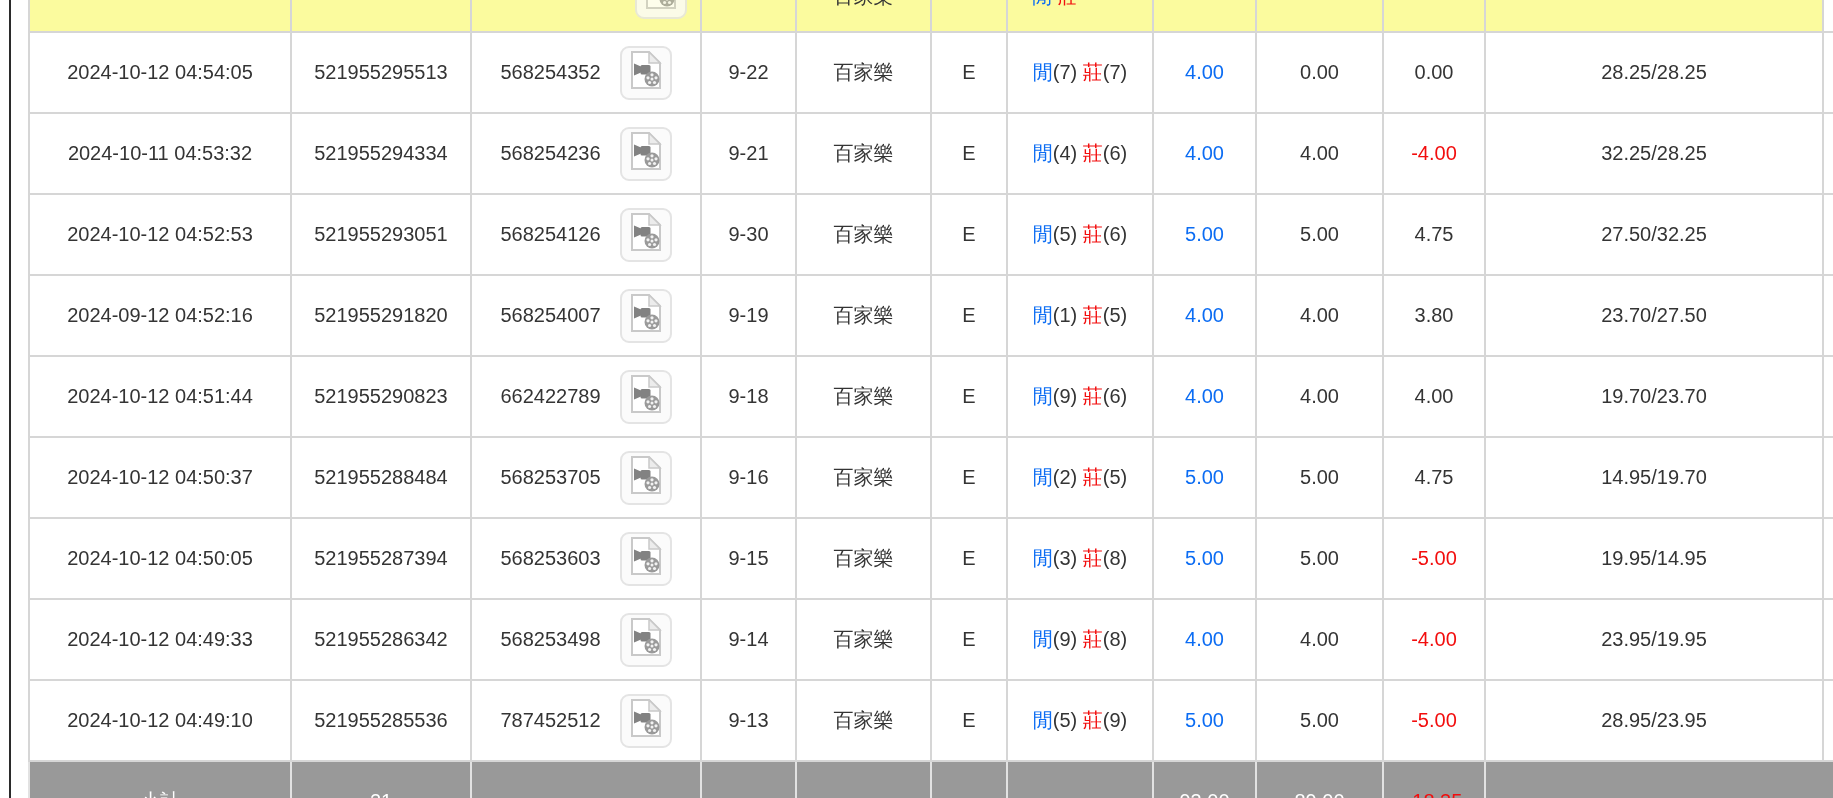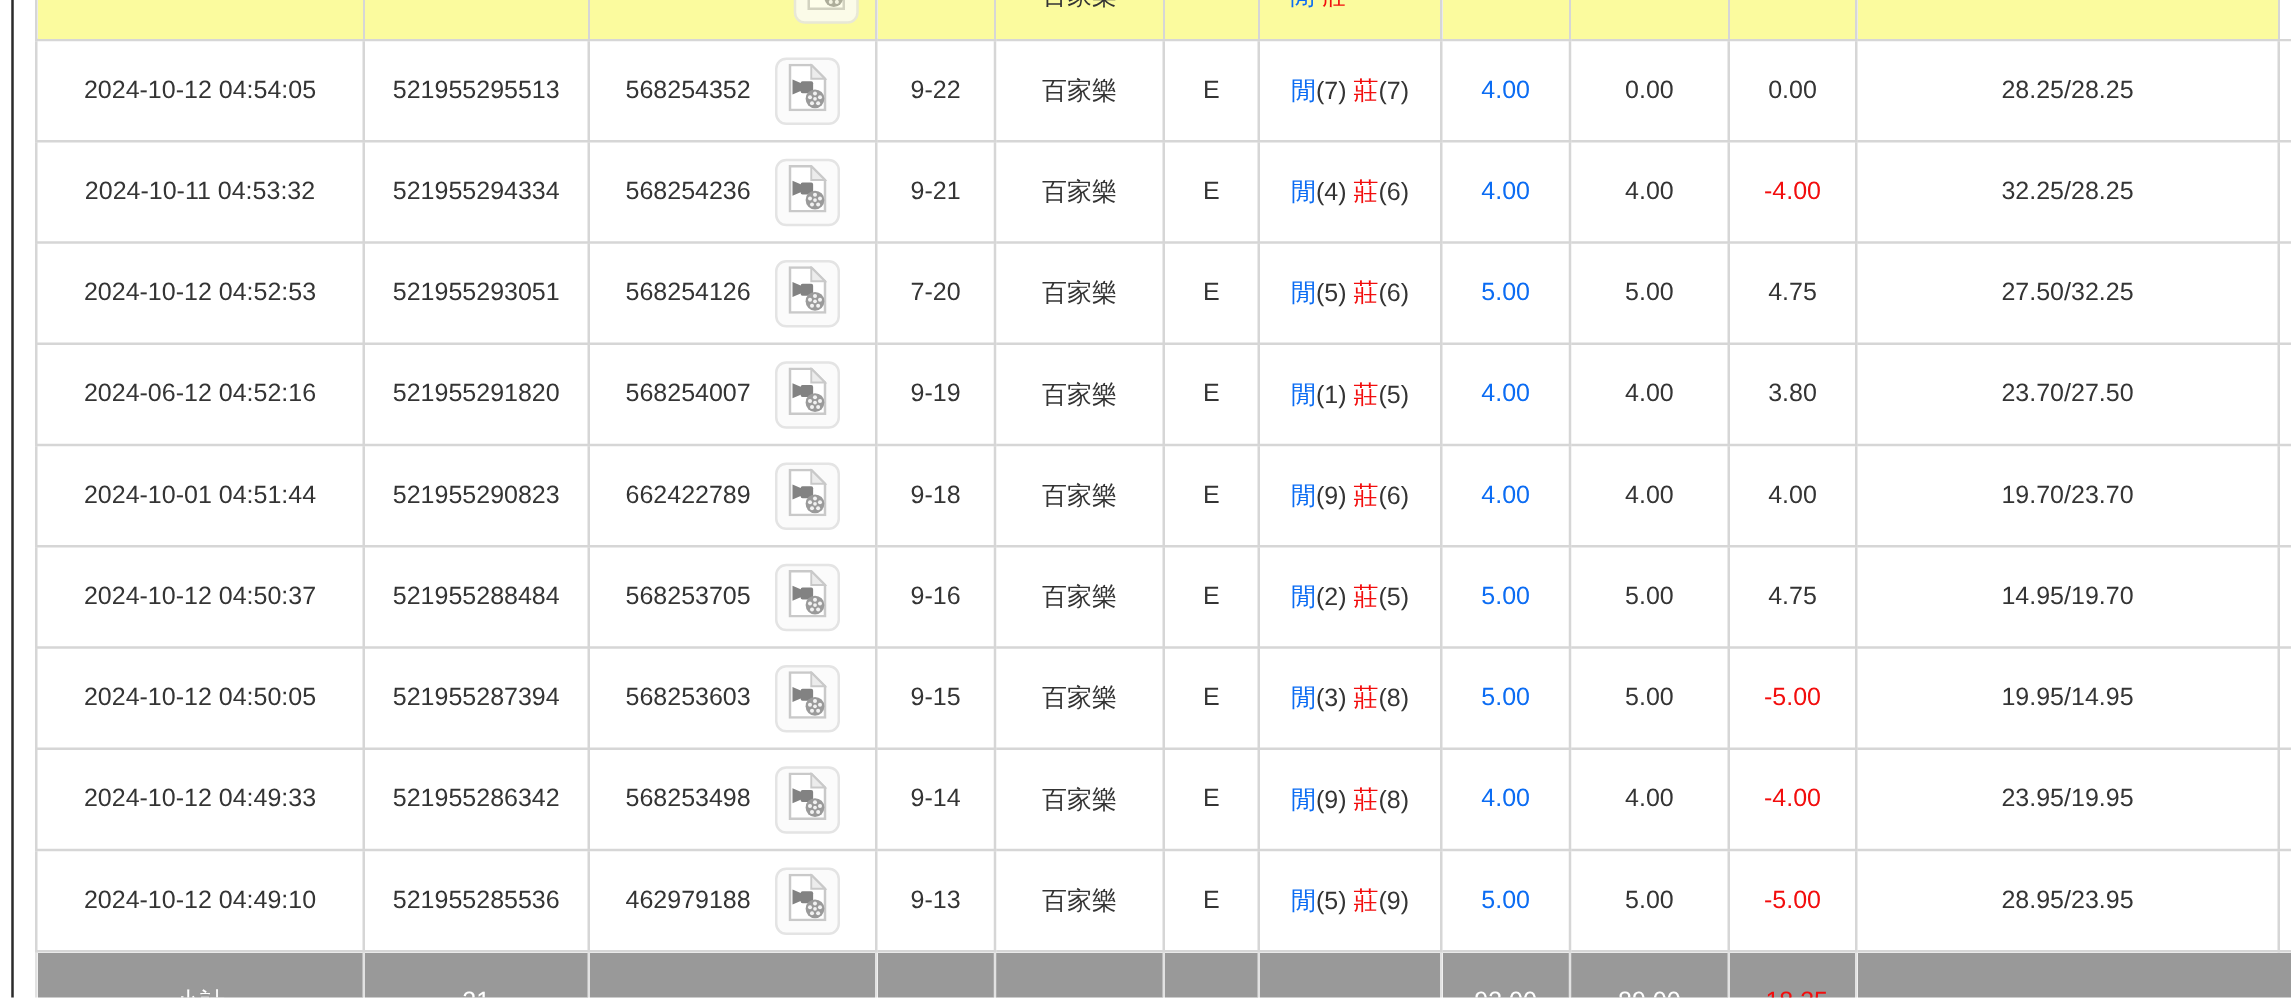--- a/index.html
+++ b/index.html
@@ -212,35 +212,35 @@
     <circle cx="23" cy="28" r="1.5" fill="#f2f2f2"></circle>
     <circle cx="23" cy="23.8" r="1.6" fill="#f2f2f2"></circle>
     <circle cx="19" cy="26.8" r="1.6" fill="#f2f2f2"></circle>
     <circle cx="20.6" cy="31.5" r="1.6" fill="#f2f2f2"></circle>
     <circle cx="25.5" cy="31.5" r="1.6" fill="#f2f2f2"></circle>
     <circle cx="27" cy="26.8" r="1.6" fill="#f2f2f2"></circle>
   </svg></span>
               </div>
       </div>
     </td>
-    <td>7-20</td>
+    <td>9-30</td>
     <td>百家樂</td>
     <td>E</td>
     <td>
       <span class="blue">閒</span><span>(5)</span>
       <span class="red">莊</span><span>(6)</span>
     </td>
     <td><span class="bet-link">5.00</span></td>
     <td>5.00</td>
     <td class="money">4.75</td>
     <td>27.50/32.25</td>
     <td class="sliver"></td>
   </tr>
         <tr class="data-row">
-    <td>2024-06-12 04:52:16</td>
+    <td>2024-09-12 04:52:16</td>
     <td>521955291820</td>
     <td>
       <div class="game-wrap">
         <span>568254007</span>
         <div class="video-btn">
                 <span class="icon-slot"><svg width="34" height="38" viewBox="0 0 34 38">
     <path d="M3 1 h17 l11 11 v25 h-28 z" fill="#ffffff" stroke="#c9c9c9" stroke-width="2"></path>
     <path d="M20 1 l11 11 h-11 z" fill="#ececec" stroke="#c9c9c9" stroke-width="1.5"></path>
     <path d="M12 15.5 L5 12.5 V24.5 L12 21.5 Z" fill="#828282"></path>
     <rect x="11.5" y="14" width="10" height="9.5" rx="1.5" fill="#828282"></rect>
@@ -262,21 +262,21 @@
       <span class="blue">閒</span><span>(1)</span>
       <span class="red">莊</span><span>(5)</span>
     </td>
     <td><span class="bet-link">4.00</span></td>
     <td>4.00</td>
     <td class="money">3.80</td>
     <td>23.70/27.50</td>
     <td class="sliver"></td>
   </tr>
         <tr class="data-row">
-    <td>2024-10-01 04:51:44</td>
+    <td>2024-10-12 04:51:44</td>
     <td>521955290823</td>
     <td>
       <div class="game-wrap">
         <span>662422789</span>
         <div class="video-btn">
                 <span class="icon-slot"><svg width="34" height="38" viewBox="0 0 34 38">
     <path d="M3 1 h17 l11 11 v25 h-28 z" fill="#ffffff" stroke="#c9c9c9" stroke-width="2"></path>
     <path d="M20 1 l11 11 h-11 z" fill="#ececec" stroke="#c9c9c9" stroke-width="1.5"></path>
     <path d="M12 15.5 L5 12.5 V24.5 L12 21.5 Z" fill="#828282"></path>
     <rect x="11.5" y="14" width="10" height="9.5" rx="1.5" fill="#828282"></rect>
@@ -410,21 +410,21 @@
     <td>4.00</td>
     <td class="money neg">-4.00</td>
     <td>23.95/19.95</td>
     <td class="sliver"></td>
   </tr>
         <tr class="data-row">
     <td>2024-10-12 04:49:10</td>
     <td>521955285536</td>
     <td>
       <div class="game-wrap">
-        <span>462979188</span>
+        <span>787452512</span>
         <div class="video-btn">
                 <span class="icon-slot"><svg width="34" height="38" viewBox="0 0 34 38">
     <path d="M3 1 h17 l11 11 v25 h-28 z" fill="#ffffff" stroke="#c9c9c9" stroke-width="2"></path>
     <path d="M20 1 l11 11 h-11 z" fill="#ececec" stroke="#c9c9c9" stroke-width="1.5"></path>
     <path d="M12 15.5 L5 12.5 V24.5 L12 21.5 Z" fill="#828282"></path>
     <rect x="11.5" y="14" width="10" height="9.5" rx="1.5" fill="#828282"></rect>
     <circle cx="23" cy="28" r="7.5" fill="#9a9a9a"></circle>
     <circle cx="23" cy="28" r="1.5" fill="#f2f2f2"></circle>
     <circle cx="23" cy="23.8" r="1.6" fill="#f2f2f2"></circle>
     <circle cx="19" cy="26.8" r="1.6" fill="#f2f2f2"></circle>

